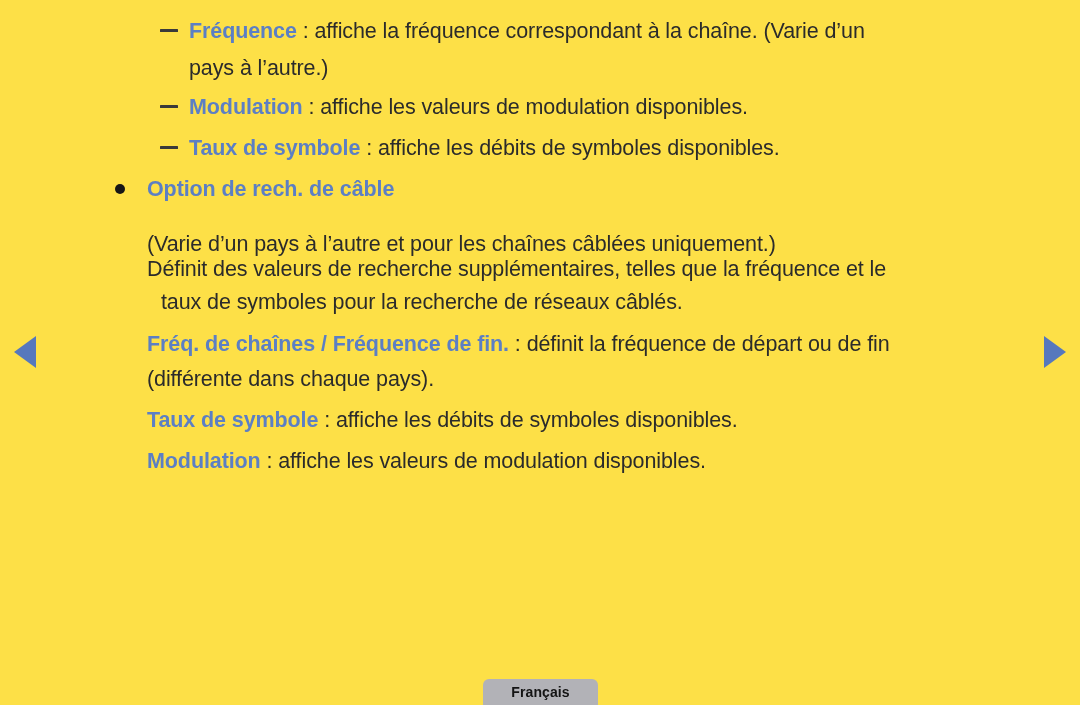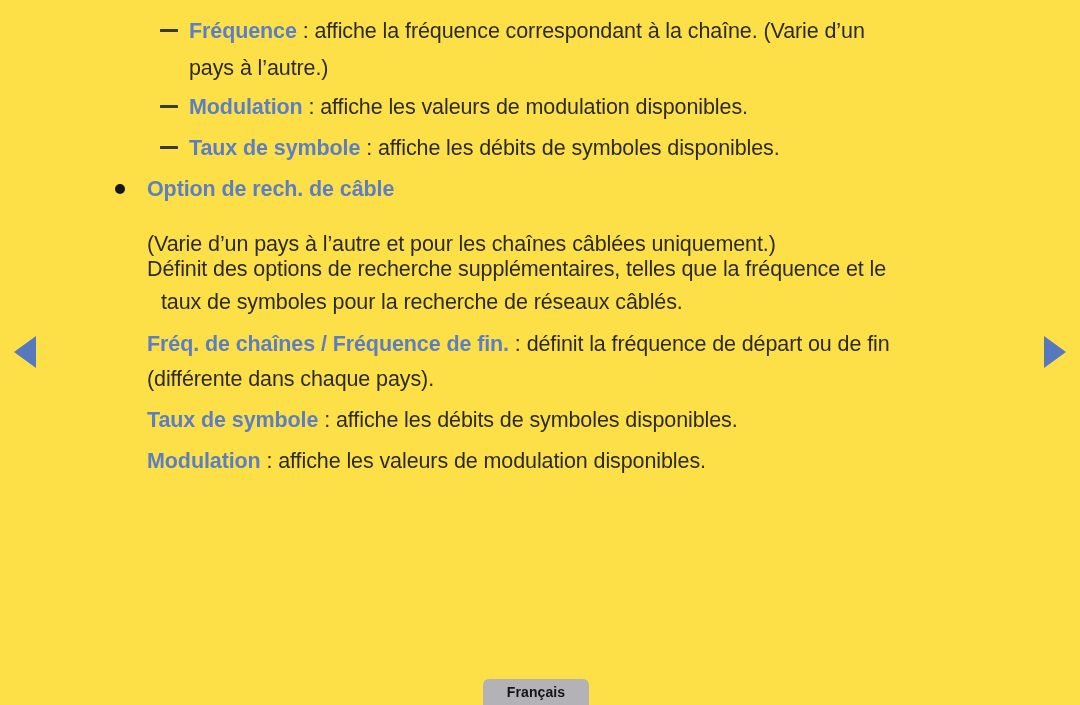--- a/index.html
+++ b/index.html
@@ -91,21 +91,21 @@
     border-top: 16px solid transparent;
     border-bottom: 16px solid transparent;
     border-left: 22px solid #5678bd;
   }
 
   
   #footer-tab {
     position: absolute;
     left: 483px;
     top: 679px;
-    width: 106px;
+    width: 115px;
     height: 26px;
     background: #b2b2b7;
     border-radius: 6px 6px 0 0;
     display: flex;
     align-items: center;
     justify-content: center;
     cursor: pointer;
   }
   #footer-tab .tab-label {
     font-size: 14px;
@@ -134,21 +134,21 @@
 
     <div class="dash-marker" style="left:160px; top:146px;"></div>
     <div class="line" style="left:189px; top:136px;">
       <span class="term">Taux de symbole</span><span> : </span><span>affiche les débits de symboles disponibles.</span>
     </div>
 
     <div class="dot-marker" style="left:115px; top:184px;"></div>
     <div class="line heading-term" style="left:147px; top:177px;">Option de rech. de câble</div>
 
     <div class="line" style="left:147px; top:232px;">(Varie d’un pays à l’autre et pour les chaînes câblées uniquement.)</div>
-    <div class="line" style="left:147px; top:257px;">Définit des options de recherche supplémentaires, telles que la fréquence et le</div>
+    <div class="line" style="left:147px; top:257px;">Définit des valeurs de recherche supplémentaires, telles que la fréquence et le</div>
     <div class="line" style="left:161px; top:290px;">taux de symboles pour la recherche de réseaux câblés.</div>
 
     <div class="line" style="left:147px; top:332px;">
       <span class="term">Fréq. de chaînes / Fréquence de fin.</span><span> : </span><span>définit la fréquence de départ ou de fin</span>
     </div>
     <div class="line" style="left:147px; top:367px;">(différente dans chaque pays).</div>
 
     <div class="line" style="left:147px; top:408px;">
       <span class="term">Taux de symbole</span><span> : </span><span>affiche les débits de symboles disponibles.</span>
     </div>

